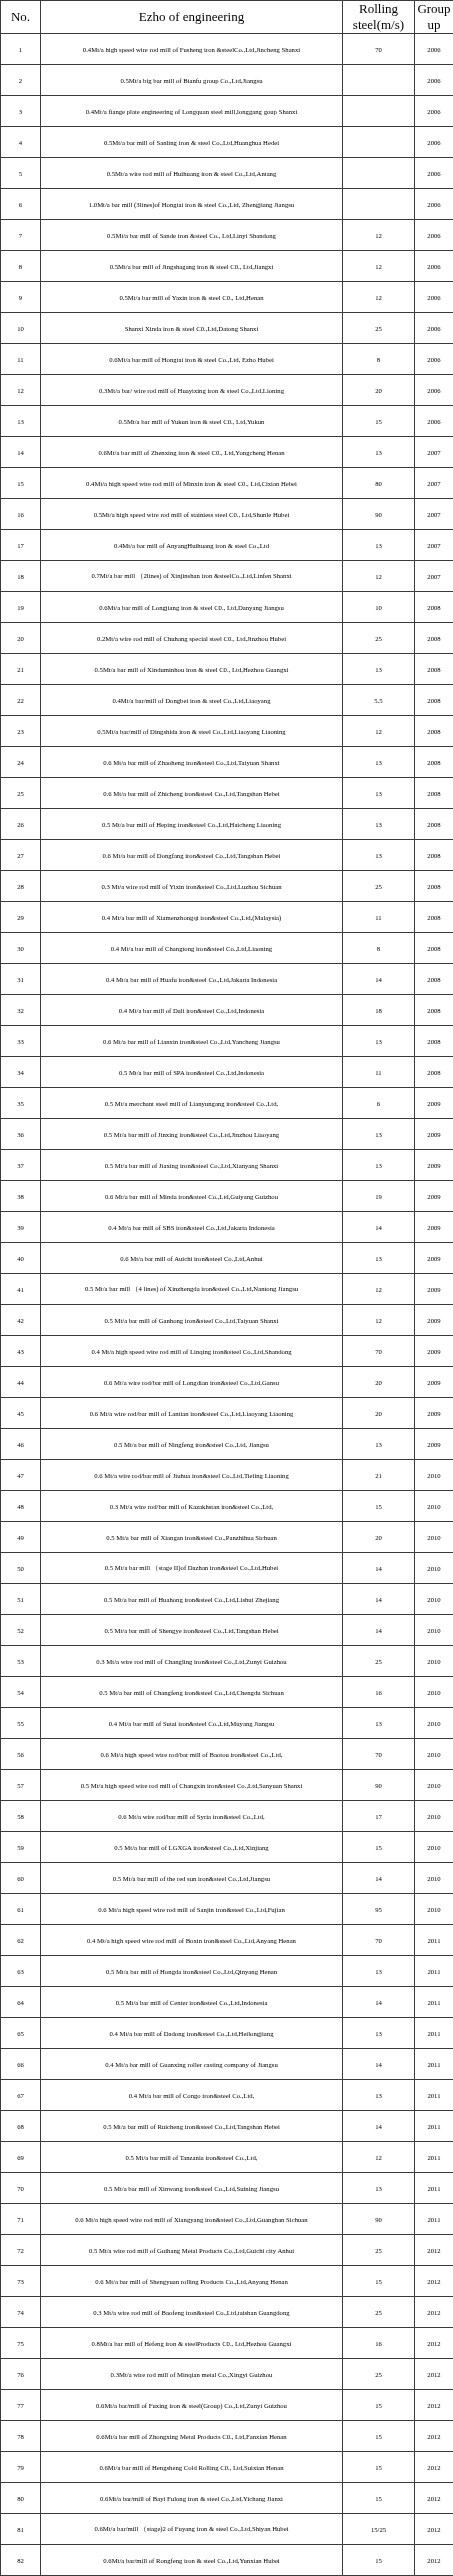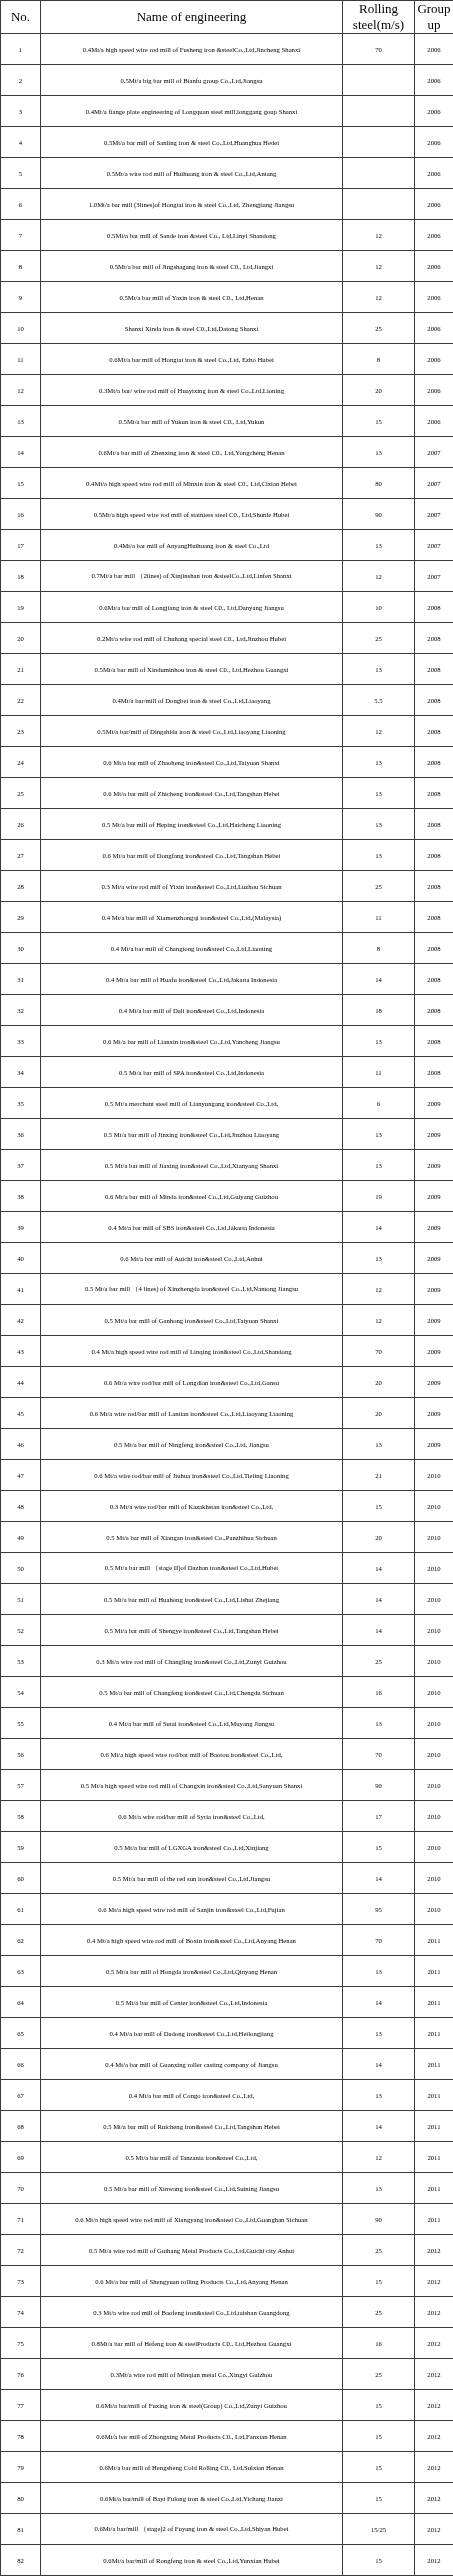--- a/index.html
+++ b/index.html
@@ -20,21 +20,21 @@
 <table>
   <colgroup>
     <col class="c-no">
       <col class="c-name">
       <col class="c-speed">
       <col class="c-start">
   </colgroup>
   <thead>
     <tr>
       <th>No.</th>
-      <th>Name of engineering</th>
+      <th>Ezho of engineering</th>
       <th>Rolling steel(m/s)</th>
       <th>Group up</th>
     </tr>
   </thead>
   <tbody>
       <tr>
         <td>1</td>
         <td>0.4Mt/a high speed wire rod mill of Fusheng iron &amp;steelCo.,Ltd,Jincheng Shanxi</td>
         <td>70</td>
         <td>2006</td>

